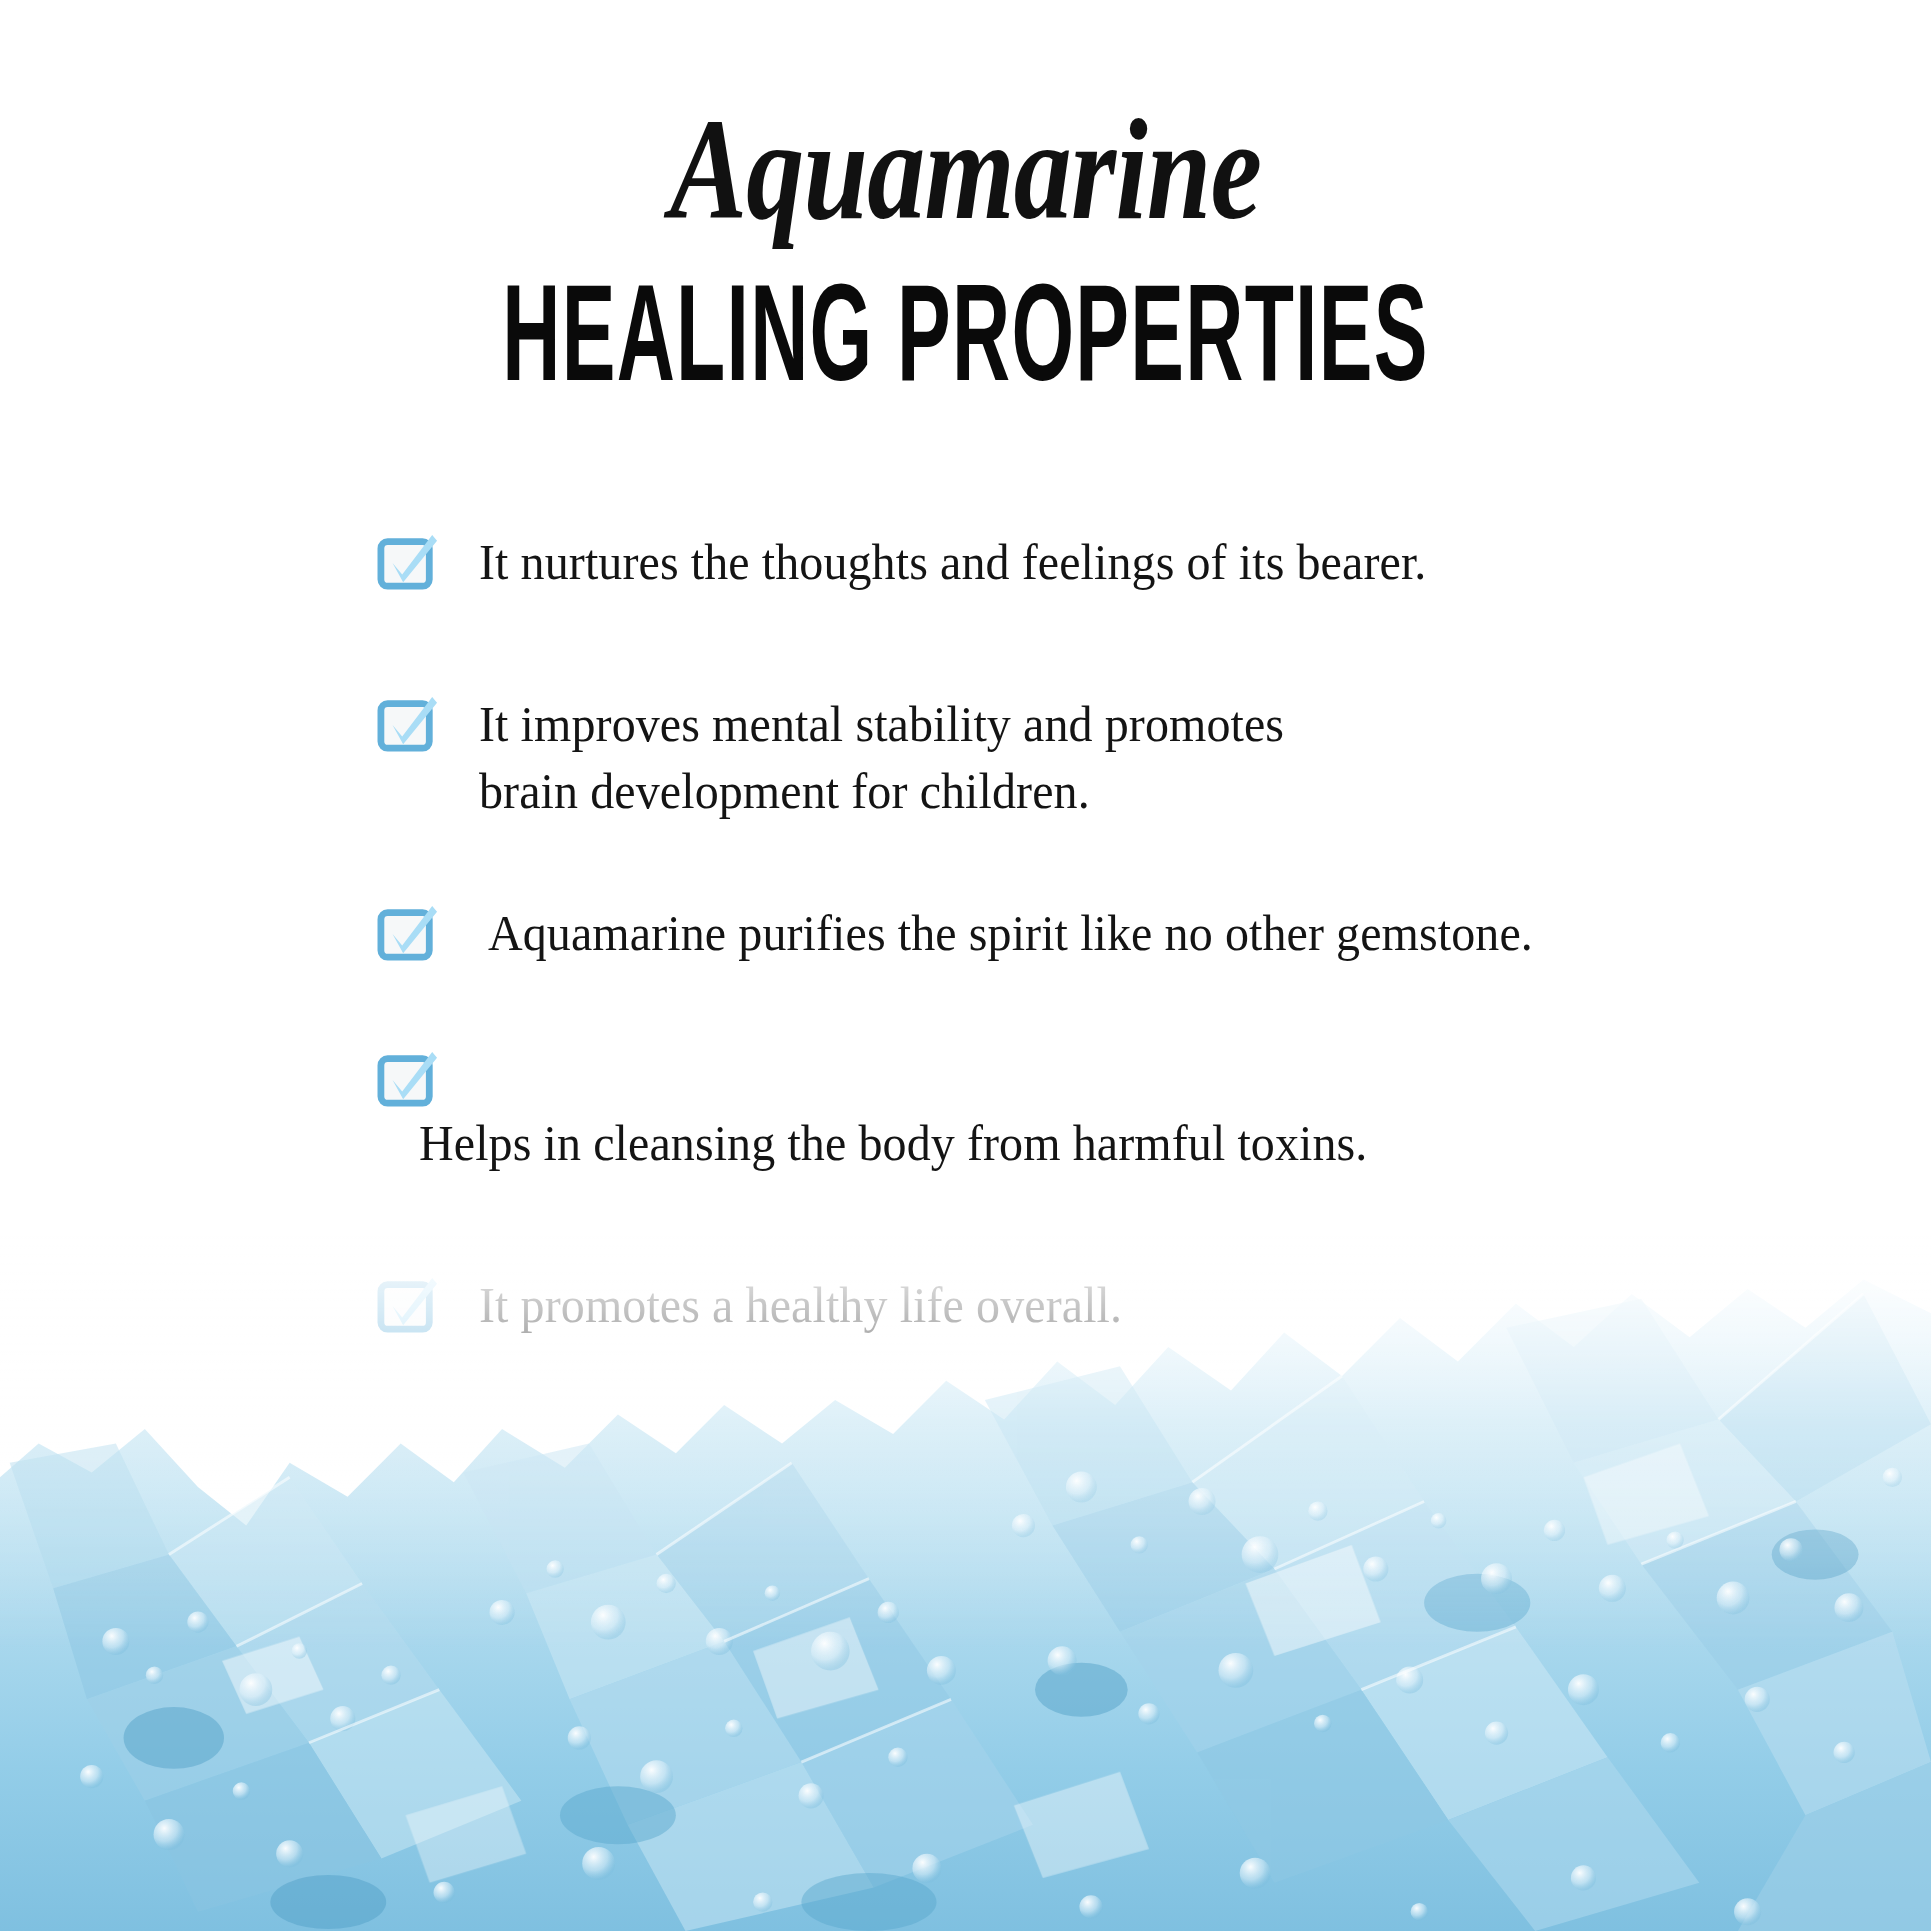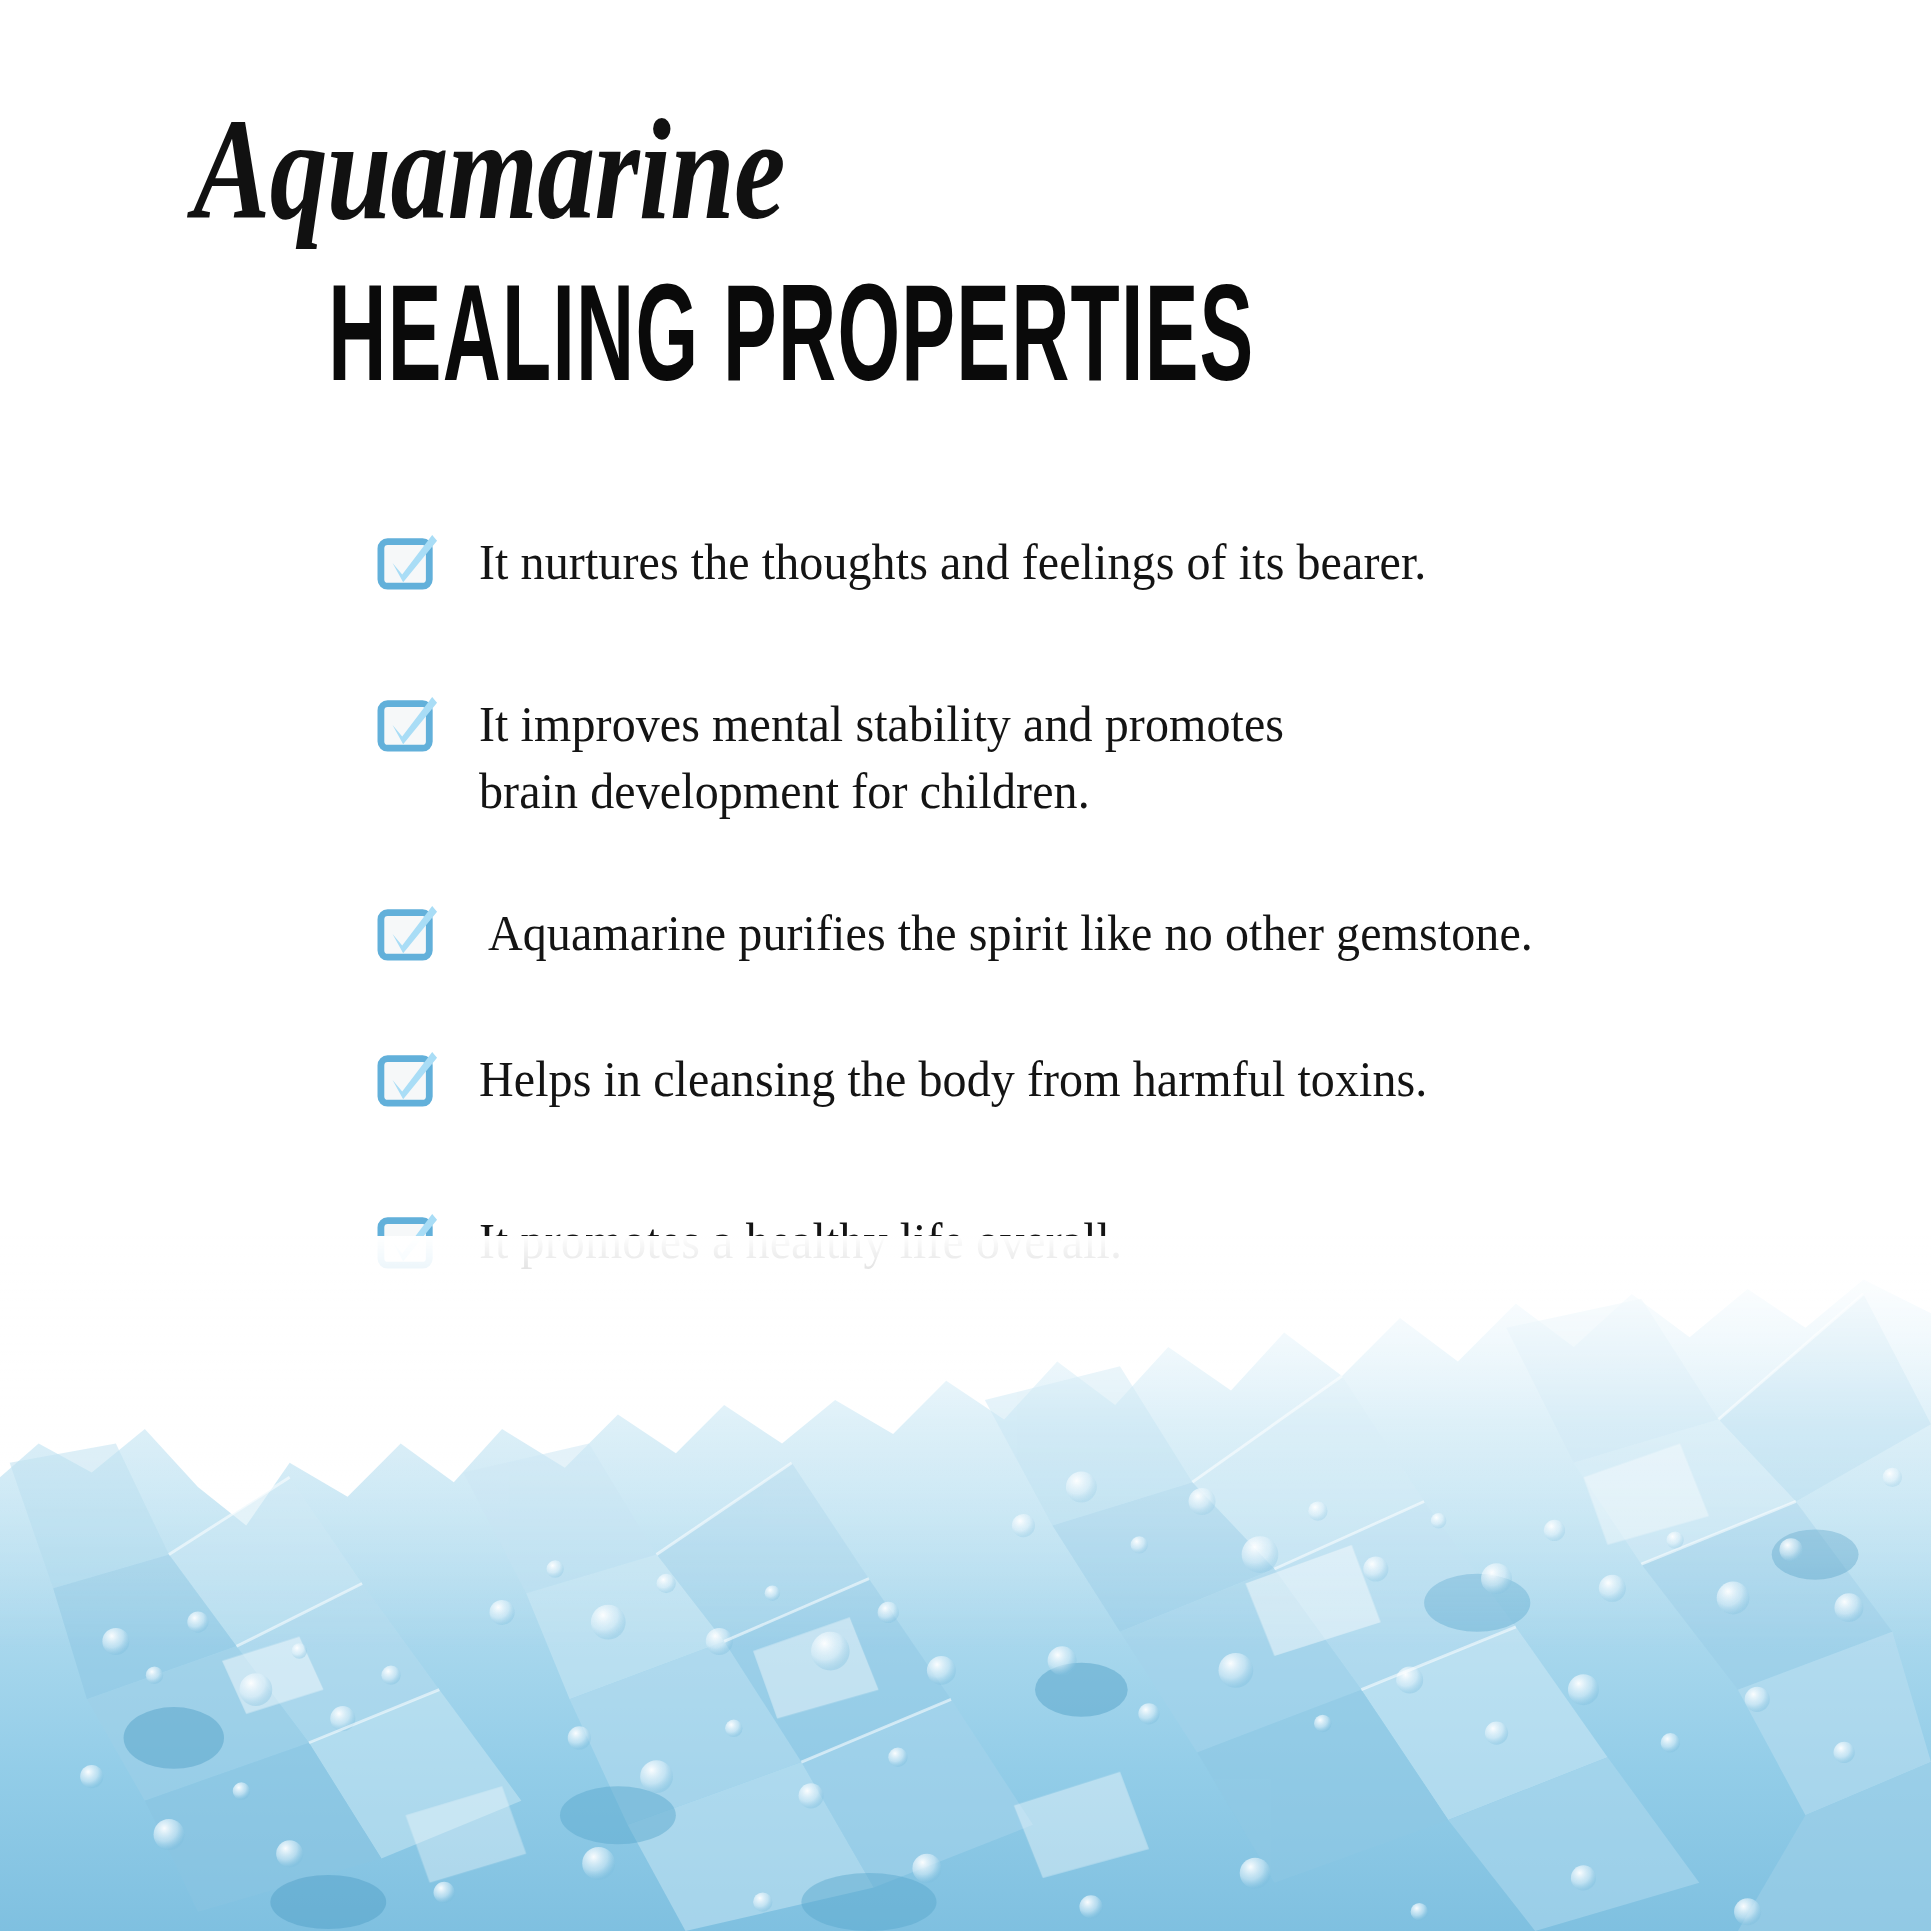--- a/index.html
+++ b/index.html
@@ -15,21 +15,21 @@
     overflow: hidden;
     font-family: "Liberation Serif", "DejaVu Serif", serif;
   }
 
   
   .header {
     position: absolute;
     top: 97px;
     left: 0;
     width: 1931px;
-    text-align: left;
+    text-align: center;
   }
   .title-script {
     font-family: "Liberation Serif", "DejaVu Serif", serif;
     font-style: italic;
     font-weight: 700;
     font-size: 145px;
     line-height: 1.0;
     letter-spacing: -1px;
     color: #111111;
     transform: scaleX(0.80);
@@ -58,21 +58,21 @@
     width: 1487px;
   }
   .check-row {
     position: relative;
     display: flex;
     align-items: flex-start;
   }
   .check-row.r0 { margin-top: 0; }
   .check-row.r1 { margin-top: 95px; }
   .check-row.r2 { margin-top: 75px; gap: 9px; }
-  .check-row.r3 { margin-top: 79px; }
+  .check-row.r3 { margin-top: 79px; flex-direction: column; }
   .check-row.r4 { margin-top: 95px; }
 
   .checkbox-icon {
     flex: 0 0 auto;
     width: 60px;
     height: 60px;
     position: relative;
     margin-top: 3.9px;
   }
   .checkbox-icon svg { display: block; width: 60px; height: 60px; overflow: visible; }

